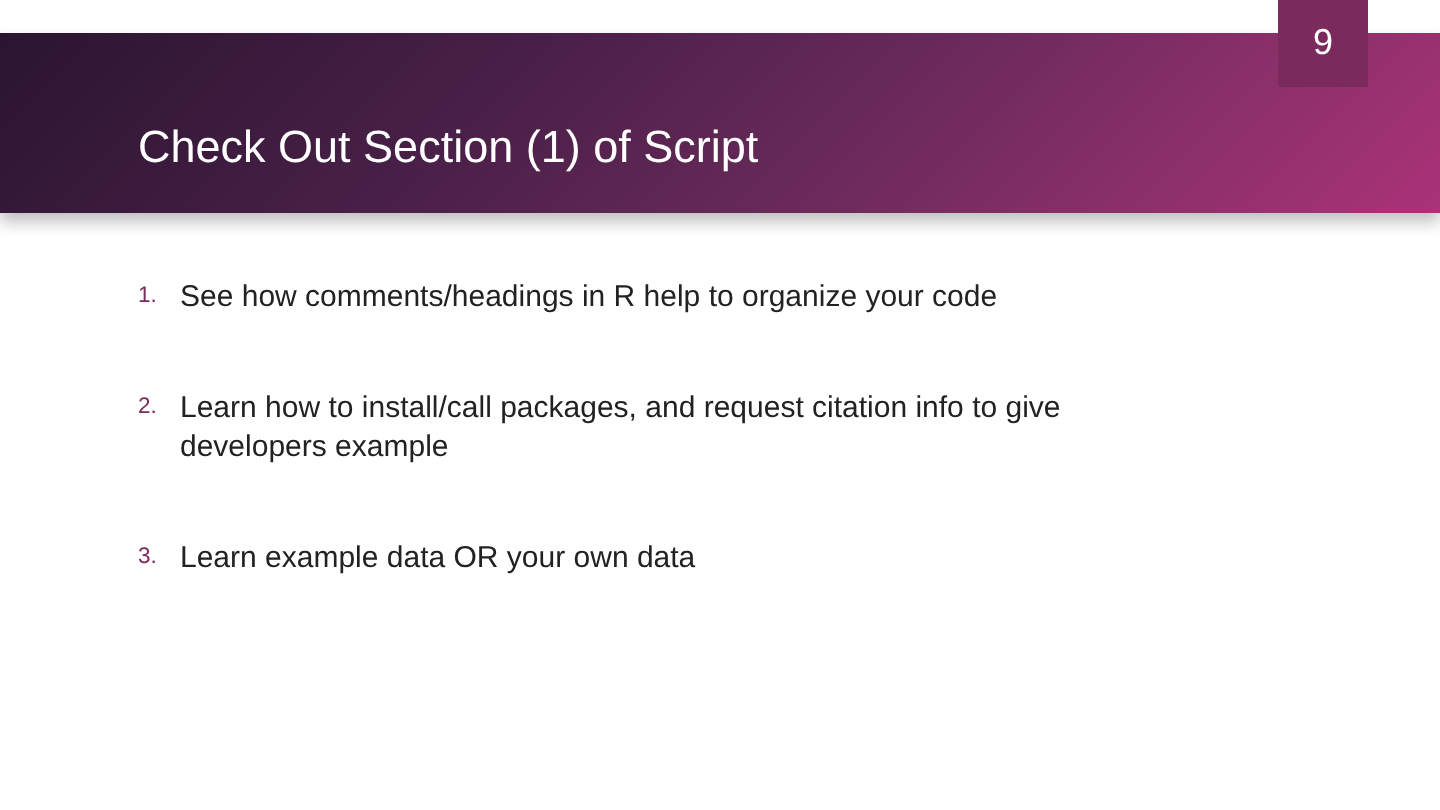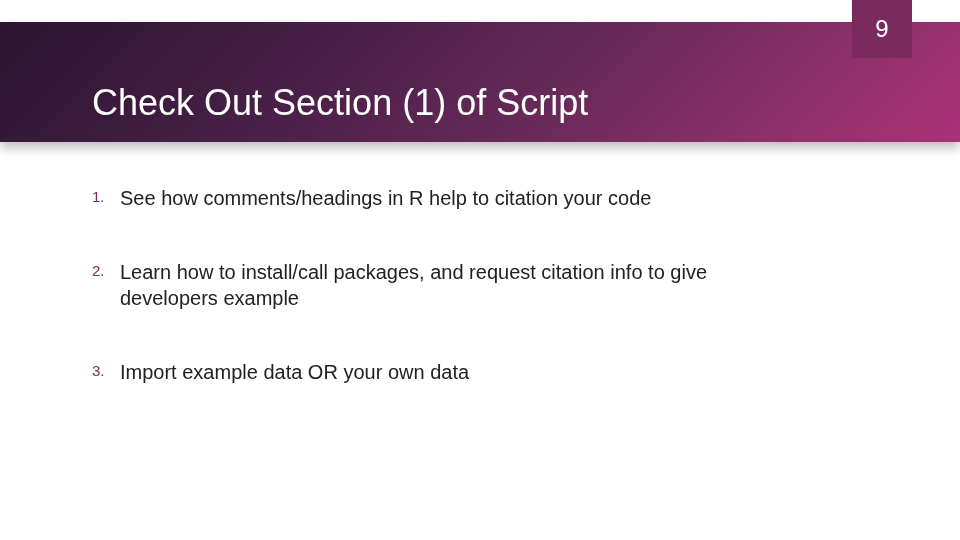--- a/index.html
+++ b/index.html
@@ -38,21 +38,21 @@
     justify-content: center;
     font-size: 24px;
     font-weight: 300;
     z-index: 2;
   }
   .title {
     position: absolute;
     left: 92px;
     top: 82px;
     color: #ffffff;
-    font-size: 36px;
+    font-size: 30px;
     font-weight: 400;
     z-index: 1;
   }
   .content {
     position: absolute;
     left: 92px;
     top: 185px;
     width: 700px;
   }
   .list-item {
@@ -84,28 +84,28 @@
   <div class="page-number-box">
     <span>9</span>
   </div>
 
   <div class="title">Check Out Section (1) of Script</div>
 
   <div class="content">
 
     <div class="list-item">
       <div class="list-num">1.</div>
-      <div class="list-text">See how comments/headings in R help to citation your code</div>
+      <div class="list-text">See how comments/headings in R help to organize your code</div>
     </div>
 
     <div class="list-item">
       <div class="list-num">2.</div>
       <div class="list-text">Learn how to install/call packages, and request citation info to give developers example</div>
     </div>
 
     <div class="list-item">
       <div class="list-num">3.</div>
-      <div class="list-text">Import example data OR your own data</div>
+      <div class="list-text">Learn example data OR your own data</div>
     </div>
 
   </div>
 
 </div>
 
 </body></html>

